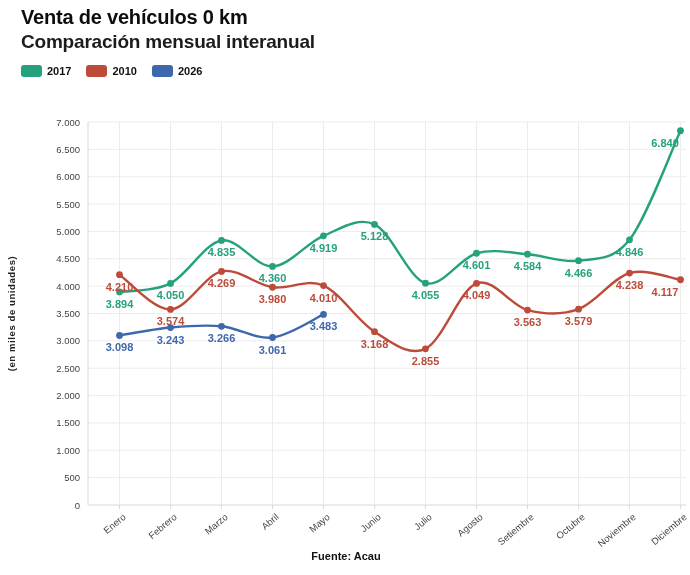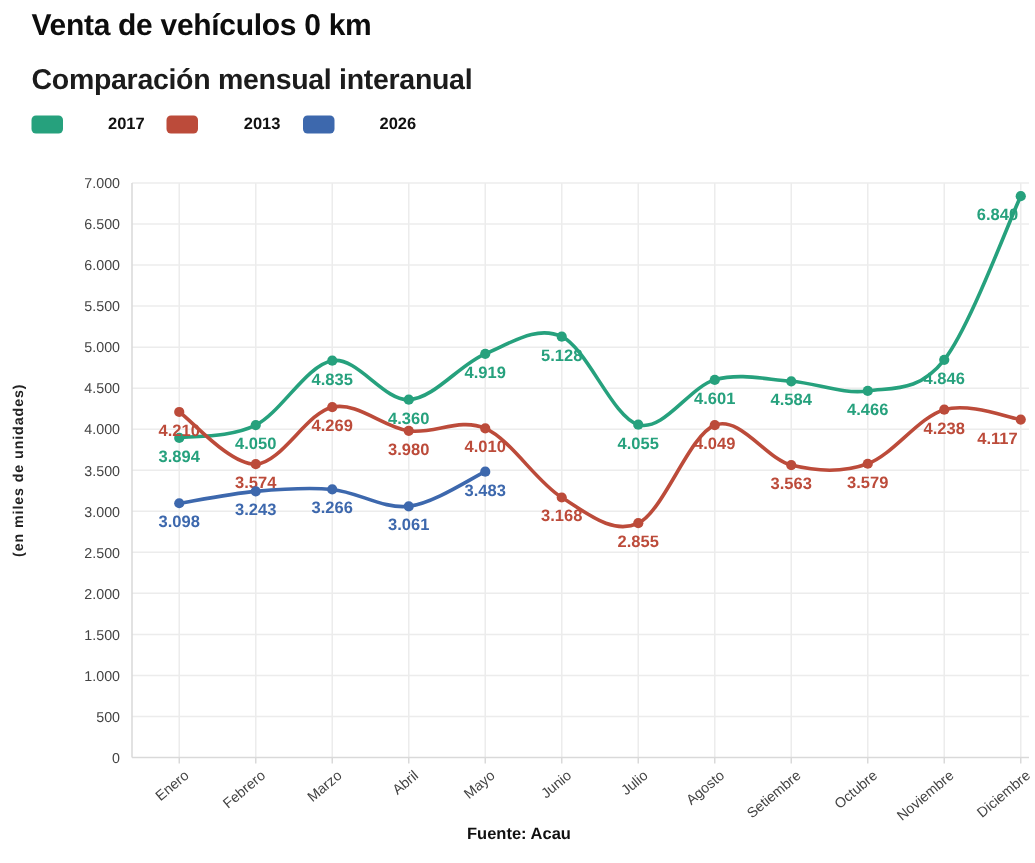--- a/index.html
+++ b/index.html
@@ -2,23 +2,23 @@
 <html><head>
 <meta charset="utf-8">
 <style>
   html,body{margin:0;padding:0;}
   body{
     width:690px;height:575px;position:relative;background:#ffffff;
     font-family:"Liberation Sans",sans-serif;overflow:hidden;
   }
   .header{position:absolute;left:21px;top:5px;z-index:2;}
   .title{font-size:20px;font-weight:bold;color:#0d0d0d;letter-spacing:-0.2px;line-height:1.2;}
-  .subtitle{font-size:19px;font-weight:bold;color:#1c1c1c;letter-spacing:-0.2px;line-height:1.2;margin-top:14px;}
+  .subtitle{font-size:19px;font-weight:bold;color:#1c1c1c;letter-spacing:-0.2px;line-height:1.2;margin-top:2px;}
   .legend{display:flex;align-items:center;margin-top:11px;}
-  .legend-item{display:flex;margin-right:15px;cursor:pointer;gap:25px;}
+  .legend-item{display:flex;margin-right:15px;cursor:pointer;}
   .swatch{width:21px;height:12px;border-radius:3px;display:inline-block;margin-right:5px;}
   .legend-label{font-size:11px;font-weight:bold;color:#111;}
   #chart-svg{position:absolute;left:0;top:0;}
   .source{
     position:absolute;left:1px;bottom:13px;width:100%;text-align:center;
     font-size:11px;font-weight:bold;color:#111;z-index:2;
   }
 </style>
 </head>
 <body>
@@ -26,21 +26,21 @@
 <div class="header">
   <div class="title">Venta de vehículos 0 km</div>
   <div class="subtitle">Comparación mensual interanual</div>
   <div class="legend">
     <div class="legend-item">
       <span class="swatch" style="background: rgb(38, 161, 125);"></span>
       <span class="legend-label">2017</span>
     </div>
     <div class="legend-item">
       <span class="swatch" style="background: rgb(188, 75, 58);"></span>
-      <span class="legend-label">2013</span>
+      <span class="legend-label">2010</span>
     </div>
     <div class="legend-item">
       <span class="swatch" style="background: rgb(61, 104, 173);"></span>
       <span class="legend-label">2026</span>
     </div>
   </div>
 </div>
 
 <svg id="chart-svg" width="690" height="575" viewBox="0 0 690 575">
     <line x1="119.5" y1="122" x2="119.5" y2="505" stroke="#ececec" stroke-width="1"></line>

